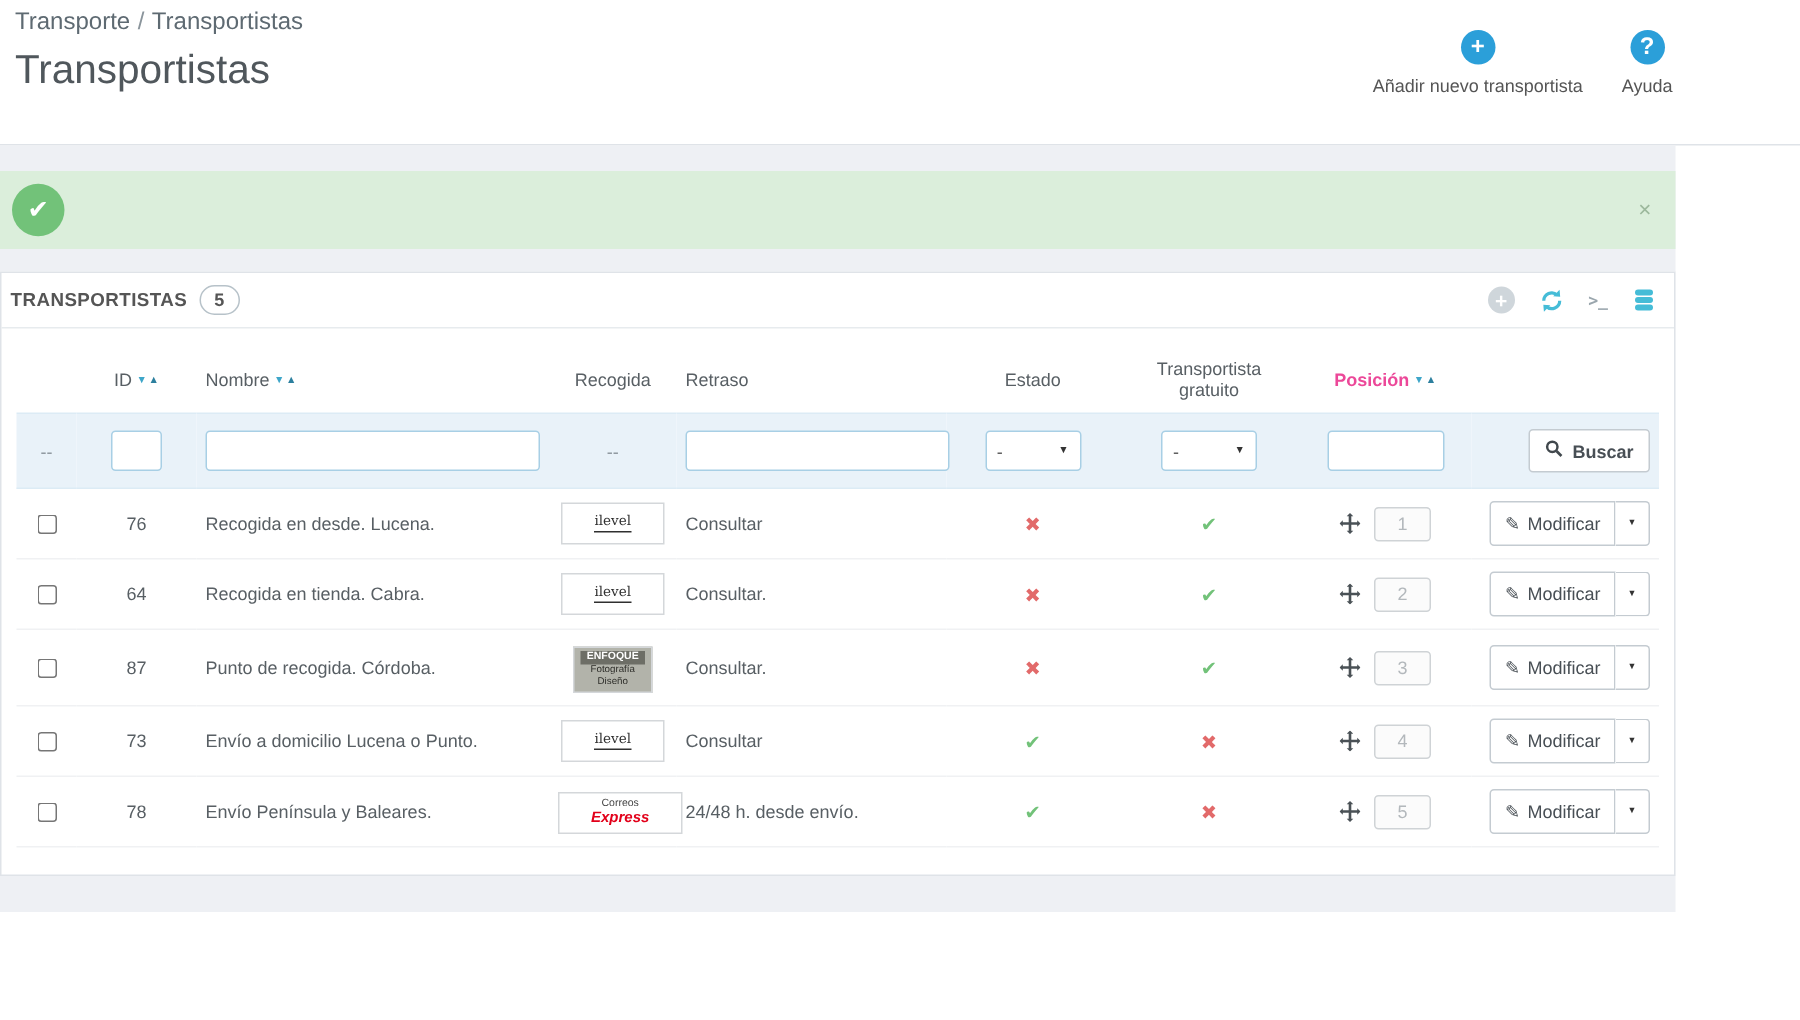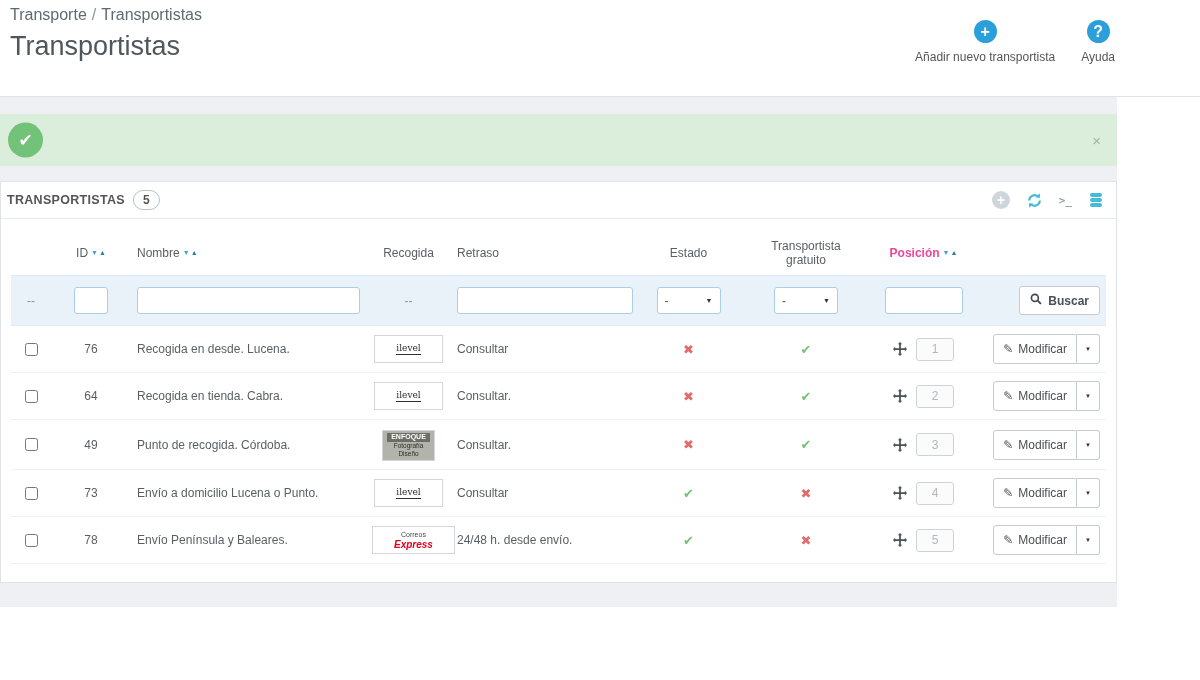--- a/index.html
+++ b/index.html
@@ -356,21 +356,21 @@
           <span>Modificar</span>
         </button>
         <button class="btn btn-caret">
           <span class="caret-dn">▼</span>
         </button>
       </span>
     </td>
   </tr>
             <tr class="data-row">
     <td class="c-check"><input type="checkbox" style=""></td>
-    <td class="c-id">49</td>
+    <td class="c-id">87</td>
     <td class="c-name">Punto de recogida. Córdoba.</td>
     <td class="c-logo"><span class="logo-box logo-enfoque">
                   <span>ENFOQUE</span>
                   <span>Fotografía</span>
                   <span>Diseño</span>
                 </span></td>
     <td class="c-delay">Consultar.</td>
     <td class="c-status"><span class="mark mark-no">✖</span></td>
     <td class="c-free"><span class="mark mark-ok">✔</span></td>
     <td class="c-pos">

